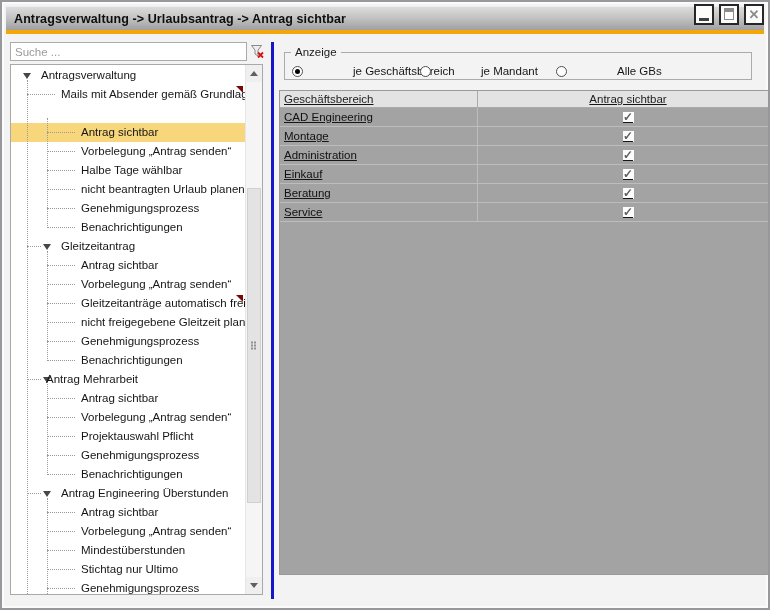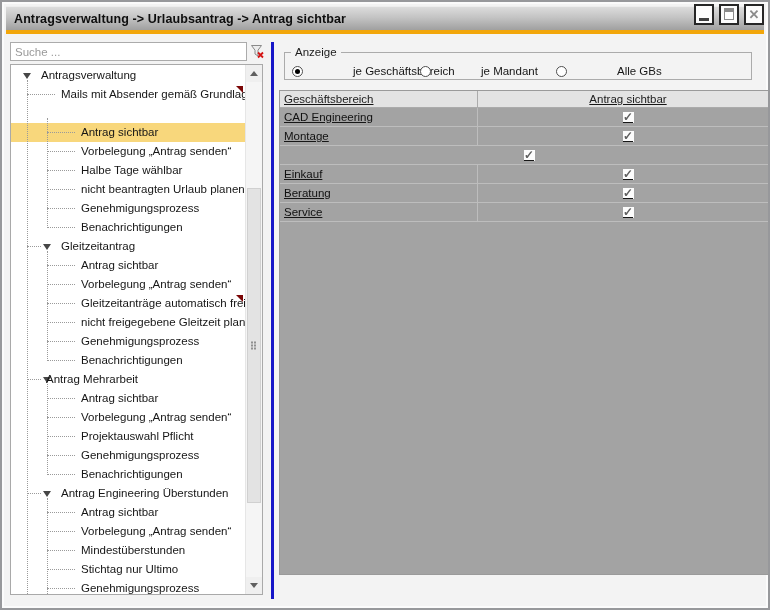--- a/index.html
+++ b/index.html
@@ -368,20 +368,21 @@
   <div class="grid-row">
     <div class="cell-name">Montage</div>
     <div class="cell-check">
       <span class="checkbox">
         <span class="check">✓</span>
       </span>
     </div>
   </div>
 
   <div class="grid-row">
+    <div class="cell-name">Administration</div>
     <div class="cell-check">
       <span class="checkbox">
         <span class="check">✓</span>
       </span>
     </div>
   </div>
 
   <div class="grid-row">
     <div class="cell-name">Einkauf</div>
     <div class="cell-check">

